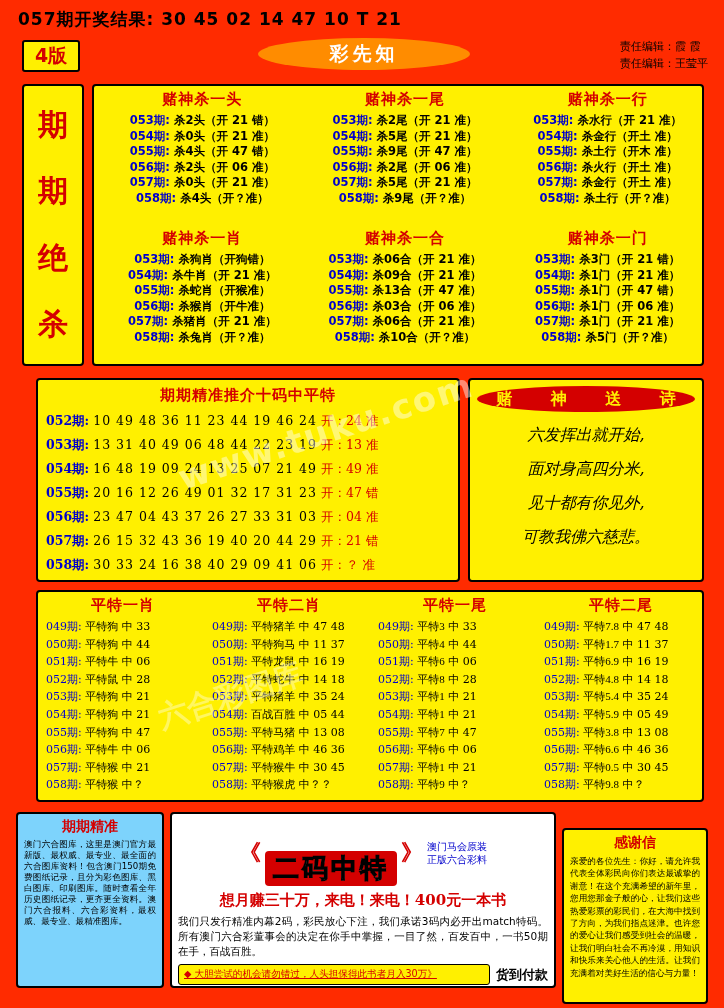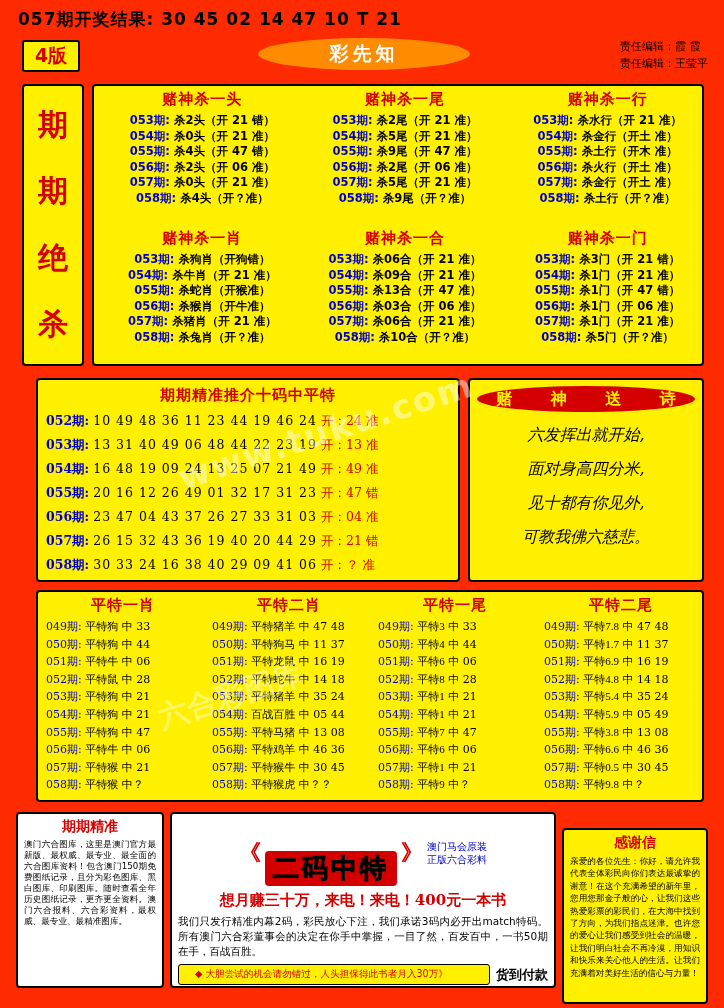--- a/index.html
+++ b/index.html
@@ -123,21 +123,21 @@
   .col-row{
     font-size:11px;color:#000;line-height:17.6px;white-space:nowrap;
     font-family:"DejaVu Serif","Liberation Serif",serif;
   }
   .col-row .lbl{color:#0000cc;}
   .col-row .mid{color:#000;font-family:Liberation Serif, serif;}
 
   
   .ad-left{
     position:absolute;left:16px;top:812px;width:148px;height:176px;
-    background:#ffffff;border:2px solid #000;border-radius:4px;
+    background:#7dd3fc;border:2px solid #000;border-radius:4px;
     box-sizing:border-box;padding:4px 6px;
   }
   .ad-left .h{
     text-align:center;font-size:14px;font-weight:bold;color:#d40000;
     margin-bottom:3px;font-family:"DejaVu Serif","Liberation Serif",serif;
   }
   .ad-left .body{font-size:8.6px;color:#000;line-height:11px;text-align:justify;}
 
   .ad-mid{
     position:absolute;left:170px;top:812px;width:386px;height:176px;
@@ -158,21 +158,21 @@
   .ad-mid .l2{
     text-align:center;font-size:15px;font-weight:bold;color:#d40000;margin-top:5px;
     font-family:"DejaVu Serif","Liberation Serif",serif;
   }
   .ad-mid .l3{font-size:10.5px;color:#000;line-height:15px;margin-top:4px;text-align:justify;}
   .ad-mid .l4{
     margin-top:5px;display:flex;align-items:center;justify-content:space-between;gap:6px;
   }
   .ad-mid .l4 .warn{
     background:#fff000;border:1px solid #000;font-size:9.6px;color:#d40000;
-    padding:3px 16px;border-radius:3px;flex:1;
+    padding:3px 5px;border-radius:3px;flex:1;text-decoration:underline;
   }
   .ad-mid .l4 .cod{
     font-size:13px;font-weight:bold;color:#000;white-space:nowrap;
     font-family:"DejaVu Serif","Liberation Serif",serif;
   }
 
   .ad-right{
     position:absolute;left:562px;top:812px;width:146px;height:176px;
     background:#fff000;border:2px solid #000;border-radius:4px;
     box-sizing:border-box;padding:4px 6px;margin-top:16px;

